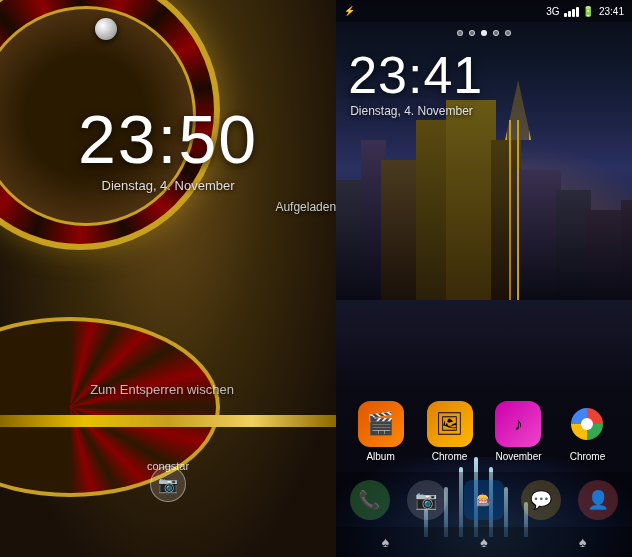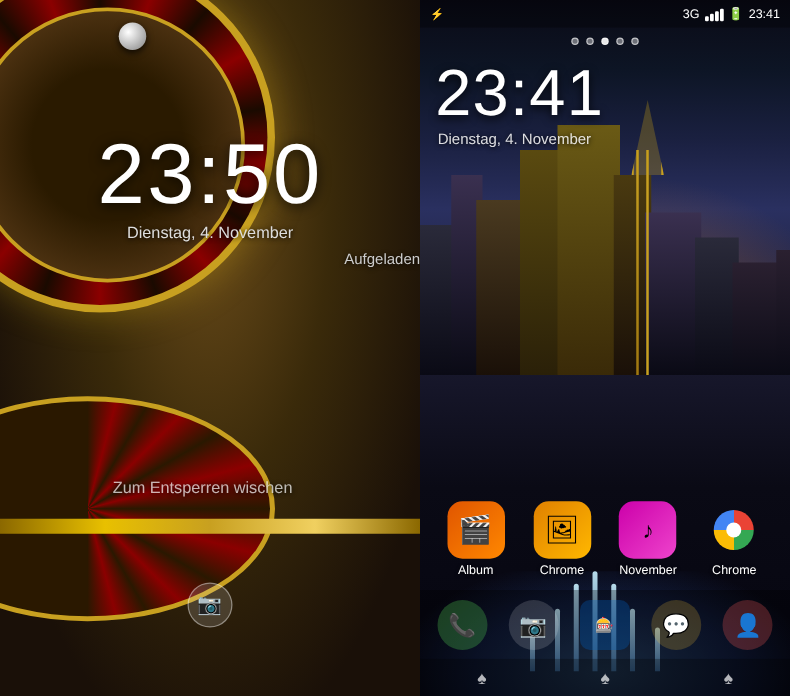--- a/index.html
+++ b/index.html
@@ -470,20 +470,21 @@
     <div class="roulette-inner"></div>
   </div>
   <div class="ball"></div>
   <div class="roulette-bottom"></div>
   <div class="golden-strip"></div>
 
   <div class="left-time">23:50</div>
   <div class="left-date">Dienstag, 4. November</div>
   <div class="left-charged">Aufgeladen</div>
   <div class="left-swipe">Zum Entsperren wischen</div>
+  <div class="left-carrier">congstar</div>
   <div class="left-camera-btn">📷</div>
 </div>
 
 <div class="right-screen">
   <div class="right-bg"></div>
 
   <div class="city-backdrop">
     <div class="city-glow"></div>
     <div class="buildings">
       <div class="building b1"></div>

